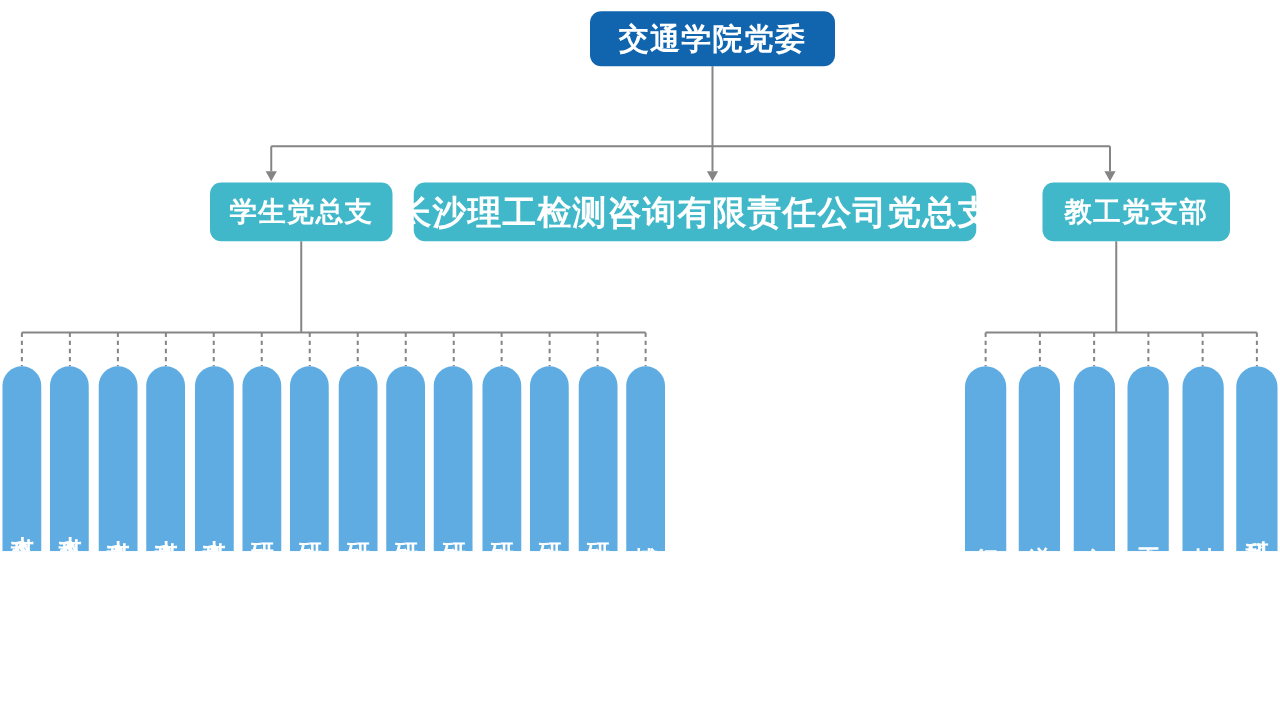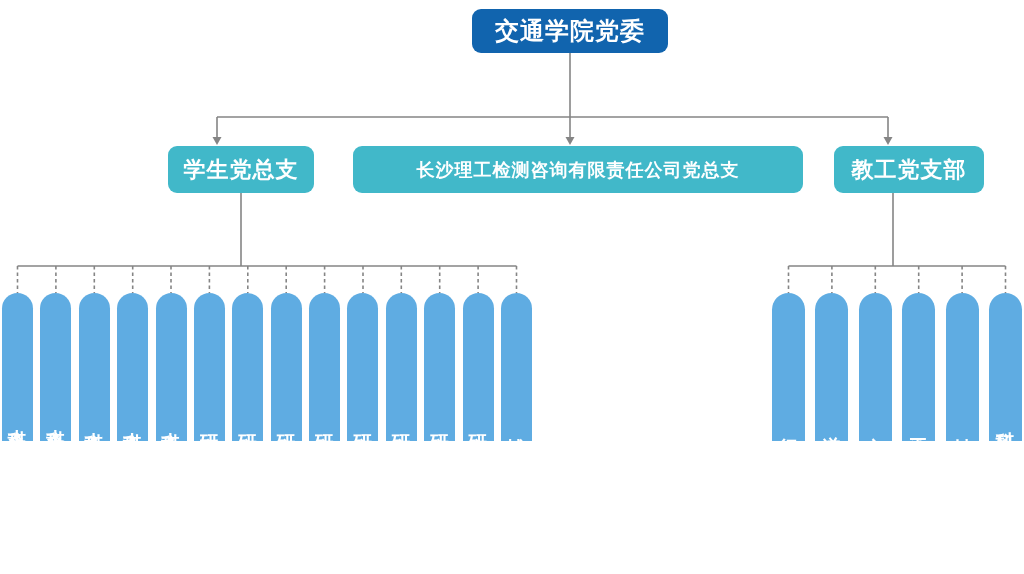--- a/index.html
+++ b/index.html
@@ -35,21 +35,21 @@
     left:472px;top:9px;width:196px;height:44px;
     background:var(--root-bg);
     font-size:24px;
   }
   .box.lvl2{
     top:146px;height:47px;
     background:var(--level2-bg);
     font-size:22px;
   }
   .box.lvl2.b1{left:168px;width:146px;}
-  .box.lvl2.b2{left:353px;width:450px;font-size:18px;align-items:center;}
+  .box.lvl2.b2{left:331px;width:450px;font-size:27px;align-items:center;}
   .box.lvl2.b3{left:818px;width:150px;margin-left:16px;}
 
   .pill-group{
     position:absolute;top:293px;height:275px;
     display:flex;justify-content:space-between;
     z-index:1;
   }
   .pill-group.left{left:2px;width:530px;}
   .pill-group.right{left:772px;width:250px;}
   .pill{

